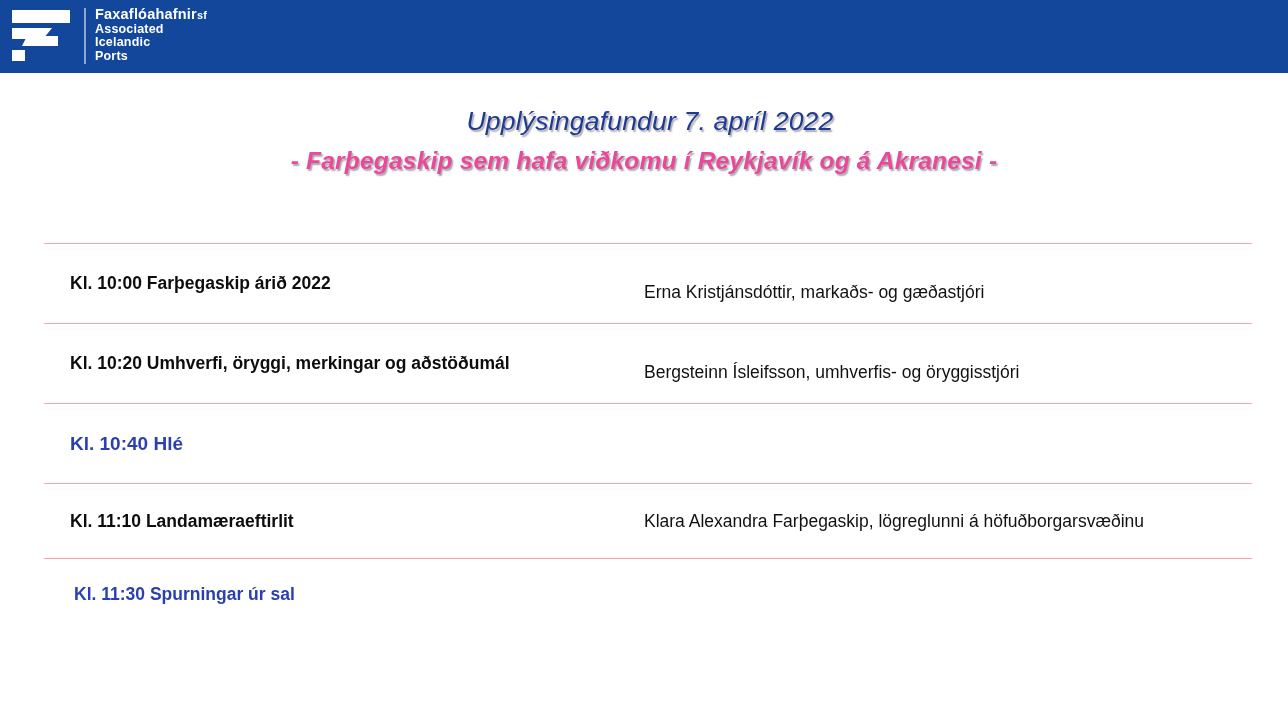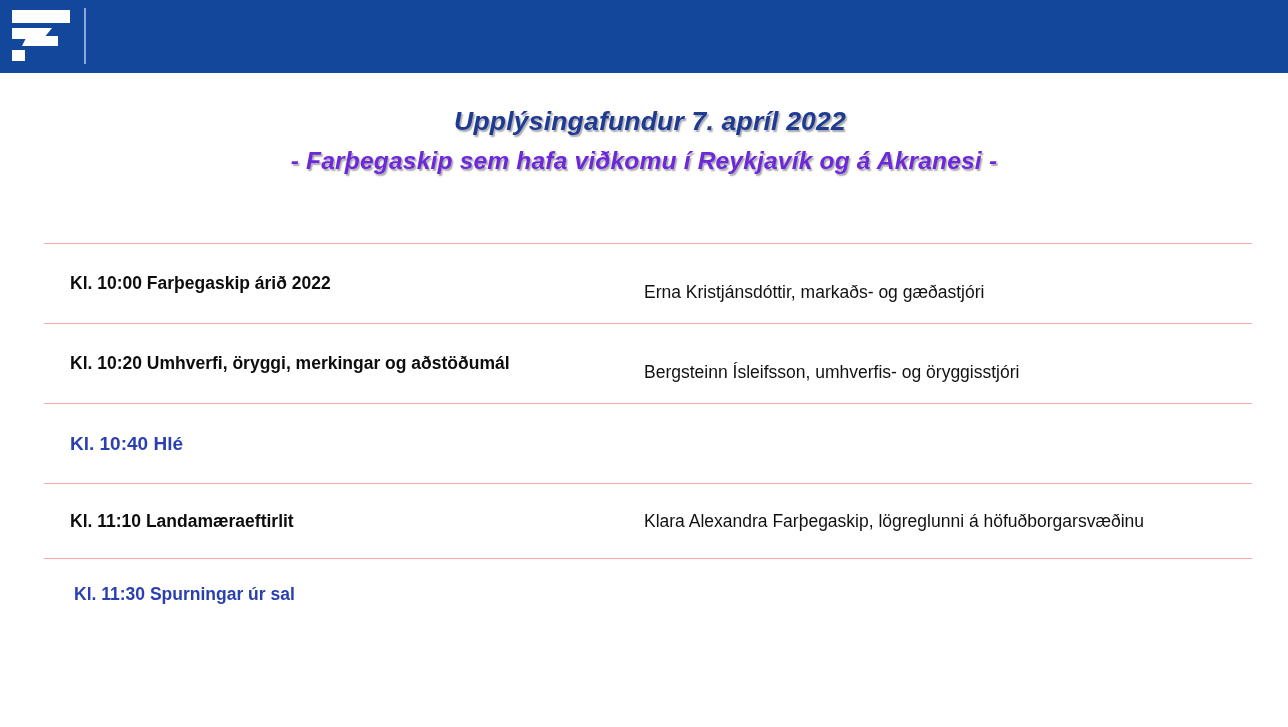--- a/index.html
+++ b/index.html
@@ -80,33 +80,33 @@
   
   .title-block {
     position: absolute;
     top: 104px;
     left: 0;
     width: 1288px;
     text-align: center;
   }
   .title-line1 {
     font-size: 26.5px;
-    font-weight: 700;
+    font-weight: 400;
     font-style: italic;
     color: #1f3a93;
     letter-spacing: 0.2px;
     text-shadow: 1.5px 1.5px 1.5px rgba(150,150,160,0.85);
     line-height: 34px;
     margin-left: 12px;
   }
   .title-line2 {
     font-size: 24.5px;
     font-weight: 700;
     font-style: italic;
-    color: #6d28d9;
+    color: #ec4899;
     letter-spacing: 0.2px;
     text-shadow: 1.5px 1.5px 1.5px rgba(150,150,160,0.85);
     line-height: 34px;
     margin-top: 6px;
   }
 
   
   .agenda {
     position: absolute;
     top: 243px;
@@ -163,20 +163,28 @@
 
   <div class="header-bar">
     <div class="logo-wrap">
       <div class="logo-mark">
         <span class="bar b1"></span>
         <span class="bar b2"></span>
         <span class="bar b3"></span>
         <span class="bar b4"></span>
       </div>
       <div class="logo-divider"></div>
+      <div class="logo-text">
+        <div class="l1">
+          <span>Faxaflóahafnir</span><span class="sf">sf</span>
+        </div>
+        <div class="l2">Associated</div>
+        <div class="l3">Icelandic</div>
+        <div class="l4">Ports</div>
+      </div>
     </div>
   </div>
 
   <div class="title-block">
     <div class="title-line1">Upplýsingafundur 7. apríl 2022</div>
     <div class="title-line2">- Farþegaskip sem hafa viðkomu í Reykjavík og á Akranesi -</div>
   </div>
 
   <div class="agenda">
 

